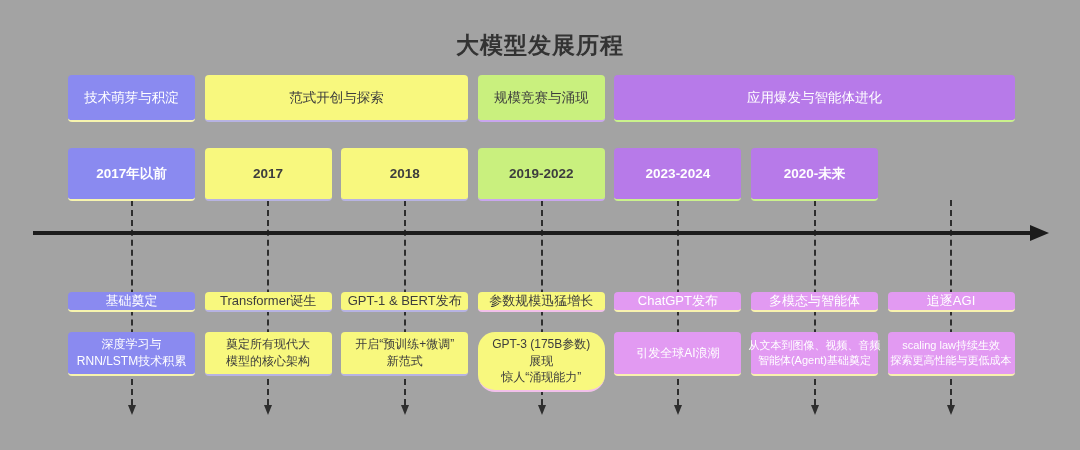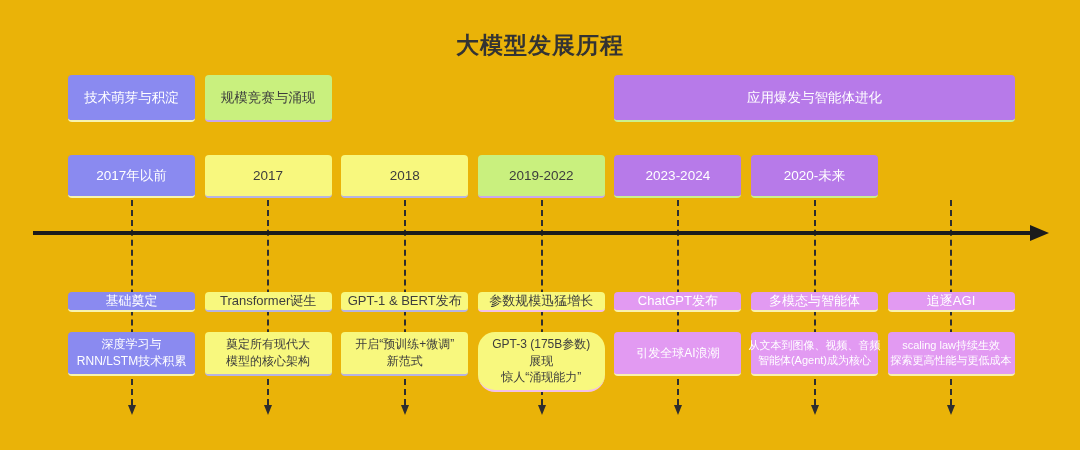--- a/index.html
+++ b/index.html
@@ -1,21 +1,21 @@
 <!DOCTYPE html>
 <html><head>
 <meta charset="utf-8">
 <style>
   * { box-sizing: border-box; margin: 0; padding: 0; }
   html, body { background: #ffffff; }
   .canvas {
     position: relative;
     width: 1080px;
     height: 450px;
-    background: #eab308;
+    background: #a3a3a3;
     font-family: "Liberation Sans", "DejaVu Sans", sans-serif;
     overflow: hidden;
   }
   .title {
     position: absolute;
     top: 30px; left: 0;
     width: 100%;
     text-align: center;
     font-size: 23px;
     font-weight: 700;
@@ -25,21 +25,21 @@
   .grid-row {
     position: absolute;
     left: 68px;
     width: 947px;
     display: grid;
     grid-template-columns: repeat(7, 127px);
     column-gap: 9.6px;
     z-index: 2;
   }
   .phase-row    { top: 75px;  height: 47px; }
-  .period-row   { top: 155px; height: 43px; }
+  .period-row   { top: 148px; height: 53px; font-weight: bold; }
   .milestone-row{ top: 292px; height: 18px; }
   .detail-row   { top: 332px; align-items: start; }
 
   .box {
     position: relative;
     border-radius: 4px;
     display: flex;
     align-items: center;
     justify-content: center;
     text-align: center;
@@ -107,20 +107,21 @@
 </style>
 </head>
 <body>
 
 <div class="canvas">
 
   <div class="title">大模型发展历程</div>
 
   <div class="grid-row phase-row">
     <div class="box t-peri">技术萌芽与积淀</div>
+    <div class="box t-yellow span-2-3">范式开创与探索</div>
     <div class="box t-green">规模竞赛与涌现</div>
     <div class="box t-purple span-5-7">应用爆发与智能体进化</div>
   </div>
 
   <div class="grid-row period-row">
     <div class="box t-peri">2017年以前</div>
     <div class="box t-yellow">2017</div>
     <div class="box t-yellow">2018</div>
     <div class="box t-green">2019-2022</div>
     <div class="box t-purple">2023-2024</div>
@@ -154,18 +155,18 @@
 RNN/LSTM技术积累</div>
     <div class="box t-yellow">奠定所有现代大
 模型的核心架构</div>
     <div class="box t-yellow">开启“预训练+微调”
 新范式</div>
     <div class="box t-yellow-p tall">GPT-3 (175B参数)
 展现
 惊人“涌现能力”</div>
     <div class="box t-pink">引发全球AI浪潮</div>
     <div class="box t-pink small-text">从文本到图像、视频、音频
-智能体(Agent)成为核心</div>
+智能体(Agent)基础奠定</div>
     <div class="box t-pink small-text">scaling law持续生效
 探索更高性能与更低成本</div>
   </div>
 
 </div>
 
 </body></html>

